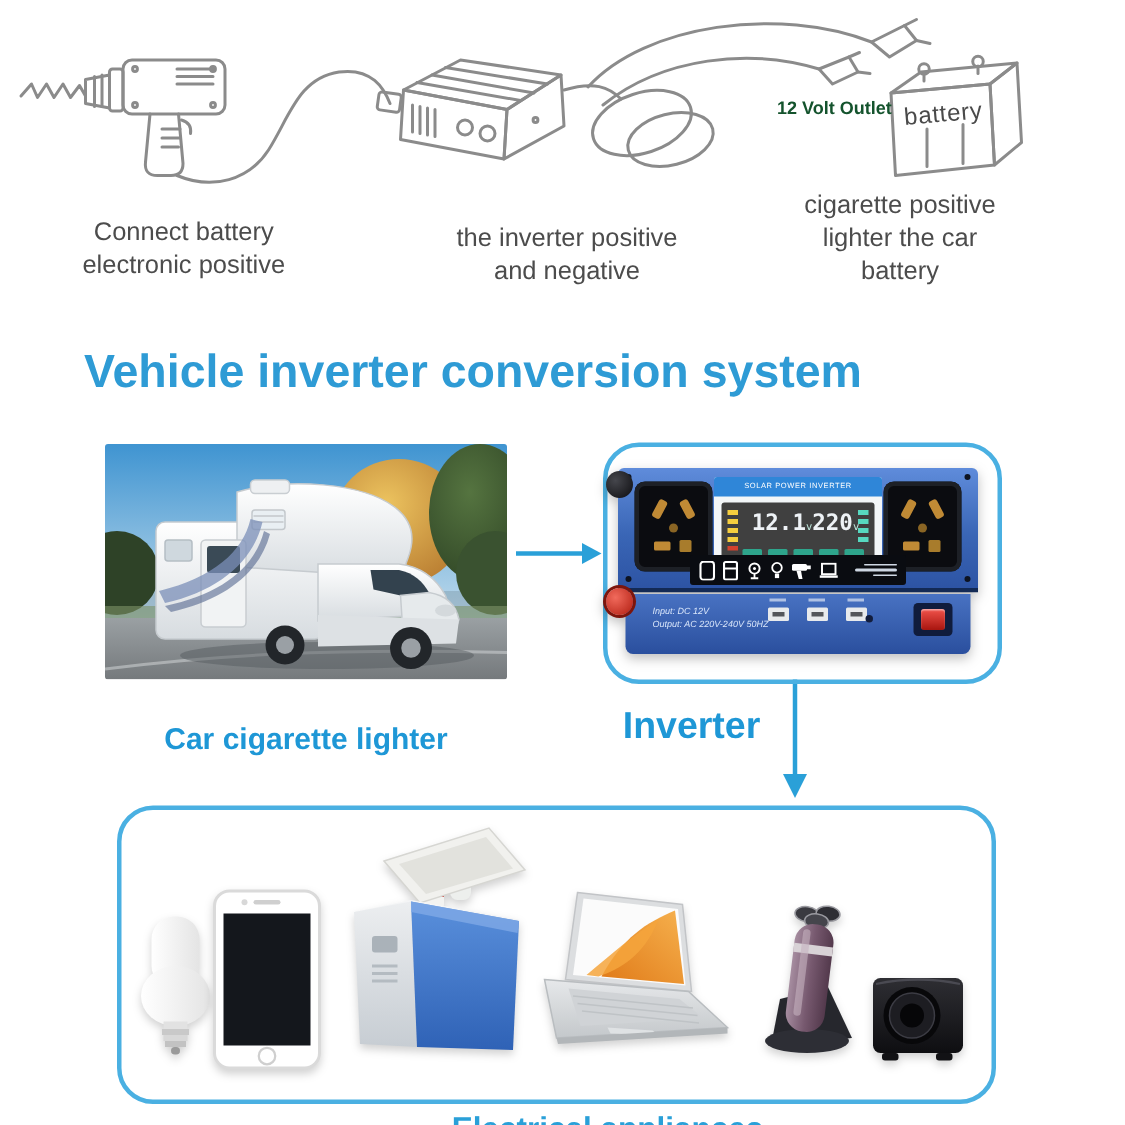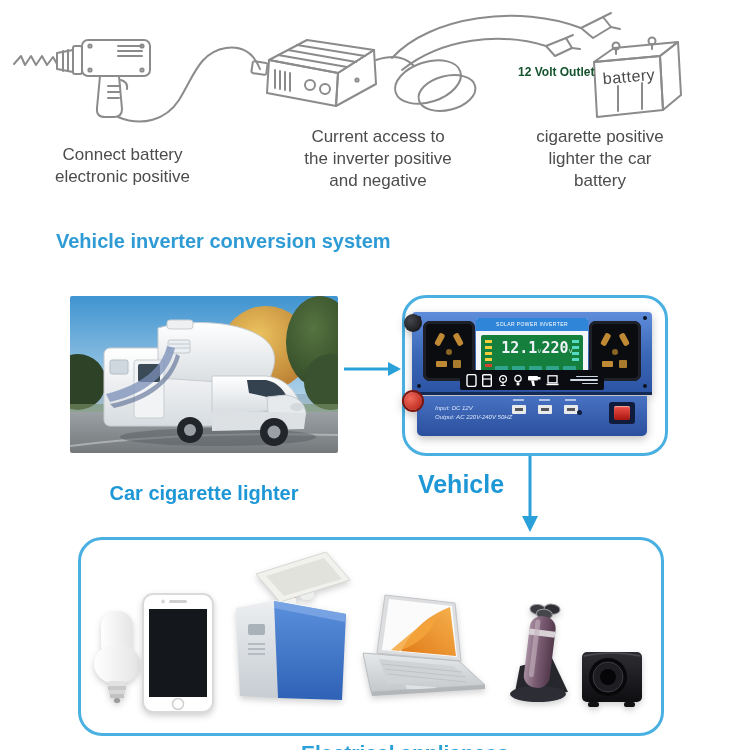--- a/index.html
+++ b/index.html
@@ -8,21 +8,21 @@
   svg{display:block;}
   .abs{position:absolute;}
 
   
   .cap{position:absolute;color:#4c4c4c;font-size:17px;line-height:22px;text-align:center;}
   .lbl-outlet{position:absolute;left:518px;top:65px;width:80px;font-size:12px;font-weight:bold;color:#14532d;}
   .lbl-battery{position:absolute;left:598px;top:68px;width:62px;text-align:center;font-size:16px;
                color:#4a4a4a;transform:rotate(-5deg);letter-spacing:.5px;}
 
   
-  .heading{position:absolute;left:56px;top:230px;font-size:20px;font-weight:bold;color:#2e9bd5;}
+  .heading{position:absolute;left:56px;top:230px;font-size:31px;font-weight:bold;color:#2e9bd5;}
 
   
   .rv{position:absolute;left:70px;top:296px;width:268px;height:157px;overflow:hidden;border-radius:2px;}
   .cap-blue{position:absolute;color:#1e97d6;font-weight:bold;text-align:center;}
   .inv-box{position:absolute;left:402px;top:295px;width:260px;height:155px;
            border:3px solid #4ab0e2;border-radius:24px;}
   .dev-box{position:absolute;left:78px;top:537px;width:580px;height:193px;
            border:3px solid #4ab0e2;border-radius:24px;}
 
   
@@ -33,21 +33,21 @@
            border-bottom:3px solid #132a55;}
   .dev-bot{position:absolute;left:5px;top:84px;width:230px;height:40px;border-radius:0 0 5px 5px;
            background:linear-gradient(180deg,#4872c2,#2a4f9e);}
   .screw{position:absolute;width:4px;height:4px;border-radius:50%;background:#0d1322;}
   .socket{position:absolute;top:9px;width:52px;height:60px;background:#0b0c10;border-radius:7px;
           box-shadow:inset 0 0 0 3px #1d2026;}
   .socket.left{left:11px}.socket.right{right:11px}
   .panel{position:absolute;left:64px;top:6px;width:112px;height:70px;background:#f3f6f8;border-radius:2px;}
   .panel-hd{height:13px;background:#2f86d8;color:#fff;font-size:5px;line-height:13px;text-align:center;
             letter-spacing:.4px;border-radius:2px 2px 0 0;}
-  .lcd{position:relative;margin:4px 5px 0;height:40px;background:#15803d;border-radius:2px;}
+  .lcd{position:relative;margin:4px 5px 0;height:40px;background:#404040;border-radius:2px;}
   .ybars{position:absolute;left:4px;top:5px;width:7px;height:22px;
          background:repeating-linear-gradient(180deg,#f5ce3e 0 3.5px,transparent 3.5px 6px);}
   .rmark{position:absolute;left:4px;top:29px;width:7px;height:3px;background:#d2422e;}
   .tbars{position:absolute;right:4px;top:5px;width:7px;height:22px;
          background:repeating-linear-gradient(180deg,#57d8c0 0 3.5px,transparent 3.5px 6px);}
   .digits{position:absolute;left:14px;top:4px;width:84px;text-align:center;color:#eef2f6;
           font-family:"DejaVu Sans Mono",monospace;font-weight:bold;font-size:15px;letter-spacing:0;}
   .digits .unit{font-size:7px;color:#bfe8dd;font-weight:normal;}
   .tags{position:absolute;left:14px;bottom:3px;display:flex;gap:4px;}
   .tag{width:13px;height:6px;background:#2ea58c;border-radius:1px;}
@@ -143,21 +143,21 @@
   </svg>
 
   <span class="lbl-outlet">12 Volt Outlet</span>
   <span class="lbl-battery">battery</span>
 
   <div class="cap" style="left:20px;top:144px;width:205px">
     <span>Connect battery</span><br>
     <span>electronic positive</span>
   </div>
   <div class="cap" style="left:268px;top:126px;width:220px">
-    <span>Current access to</span><br>
+    <br>
     <span>the inverter positive</span><br>
     <span>and negative</span>
   </div>
   <div class="cap" style="left:505px;top:126px;width:190px">
     <span>cigarette positive</span><br>
     <span>lighter the car</span><br>
     <span>battery</span>
   </div>
 
   <div class="heading">Vehicle inverter conversion system</div>
@@ -328,21 +328,21 @@
             <div class="usb-l"></div>
           </div>
       </div>
       <div class="led-dot"></div>
       <div class="rocker">
           <i></i>
         </div>
     </div>
     <div class="post red"></div>
   </div>
-  <div class="cap-blue" style="left:405px;top:470px;width:112px;font-size:25px;font-weight:600">Vehicle</div>
+  <div class="cap-blue" style="left:405px;top:470px;width:112px;font-size:25px;font-weight:600">Inverter</div>
 
   <div class="dev-box">
 
     <div class="dev" style="left:10px;top:68px">
       <svg width="52" height="100" viewBox="0 0 52 100">
         <defs>
             <linearGradient id="bulbg" x1="0" y1="0" x2="1" y2="0">
           <stop offset="0" stop-color="#ffffff"></stop>
               <stop offset="1" stop-color="#e4e4e4"></stop>
             </linearGradient>

